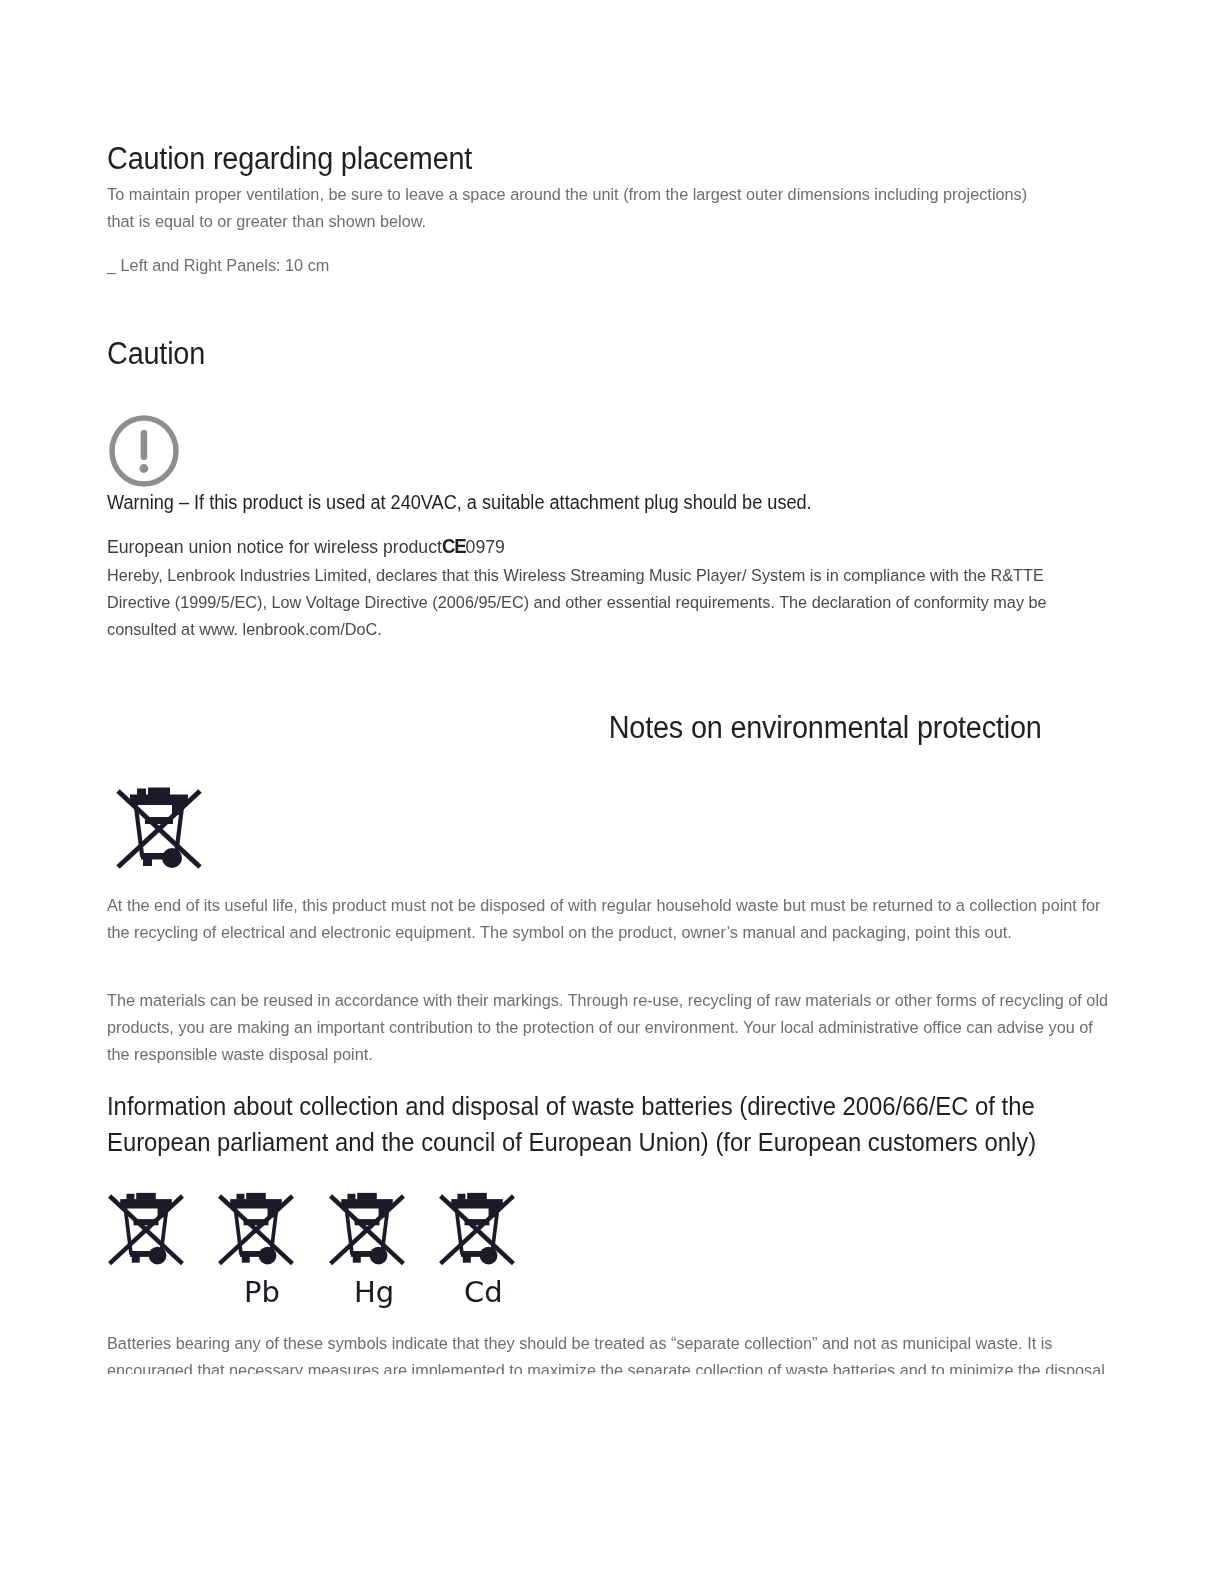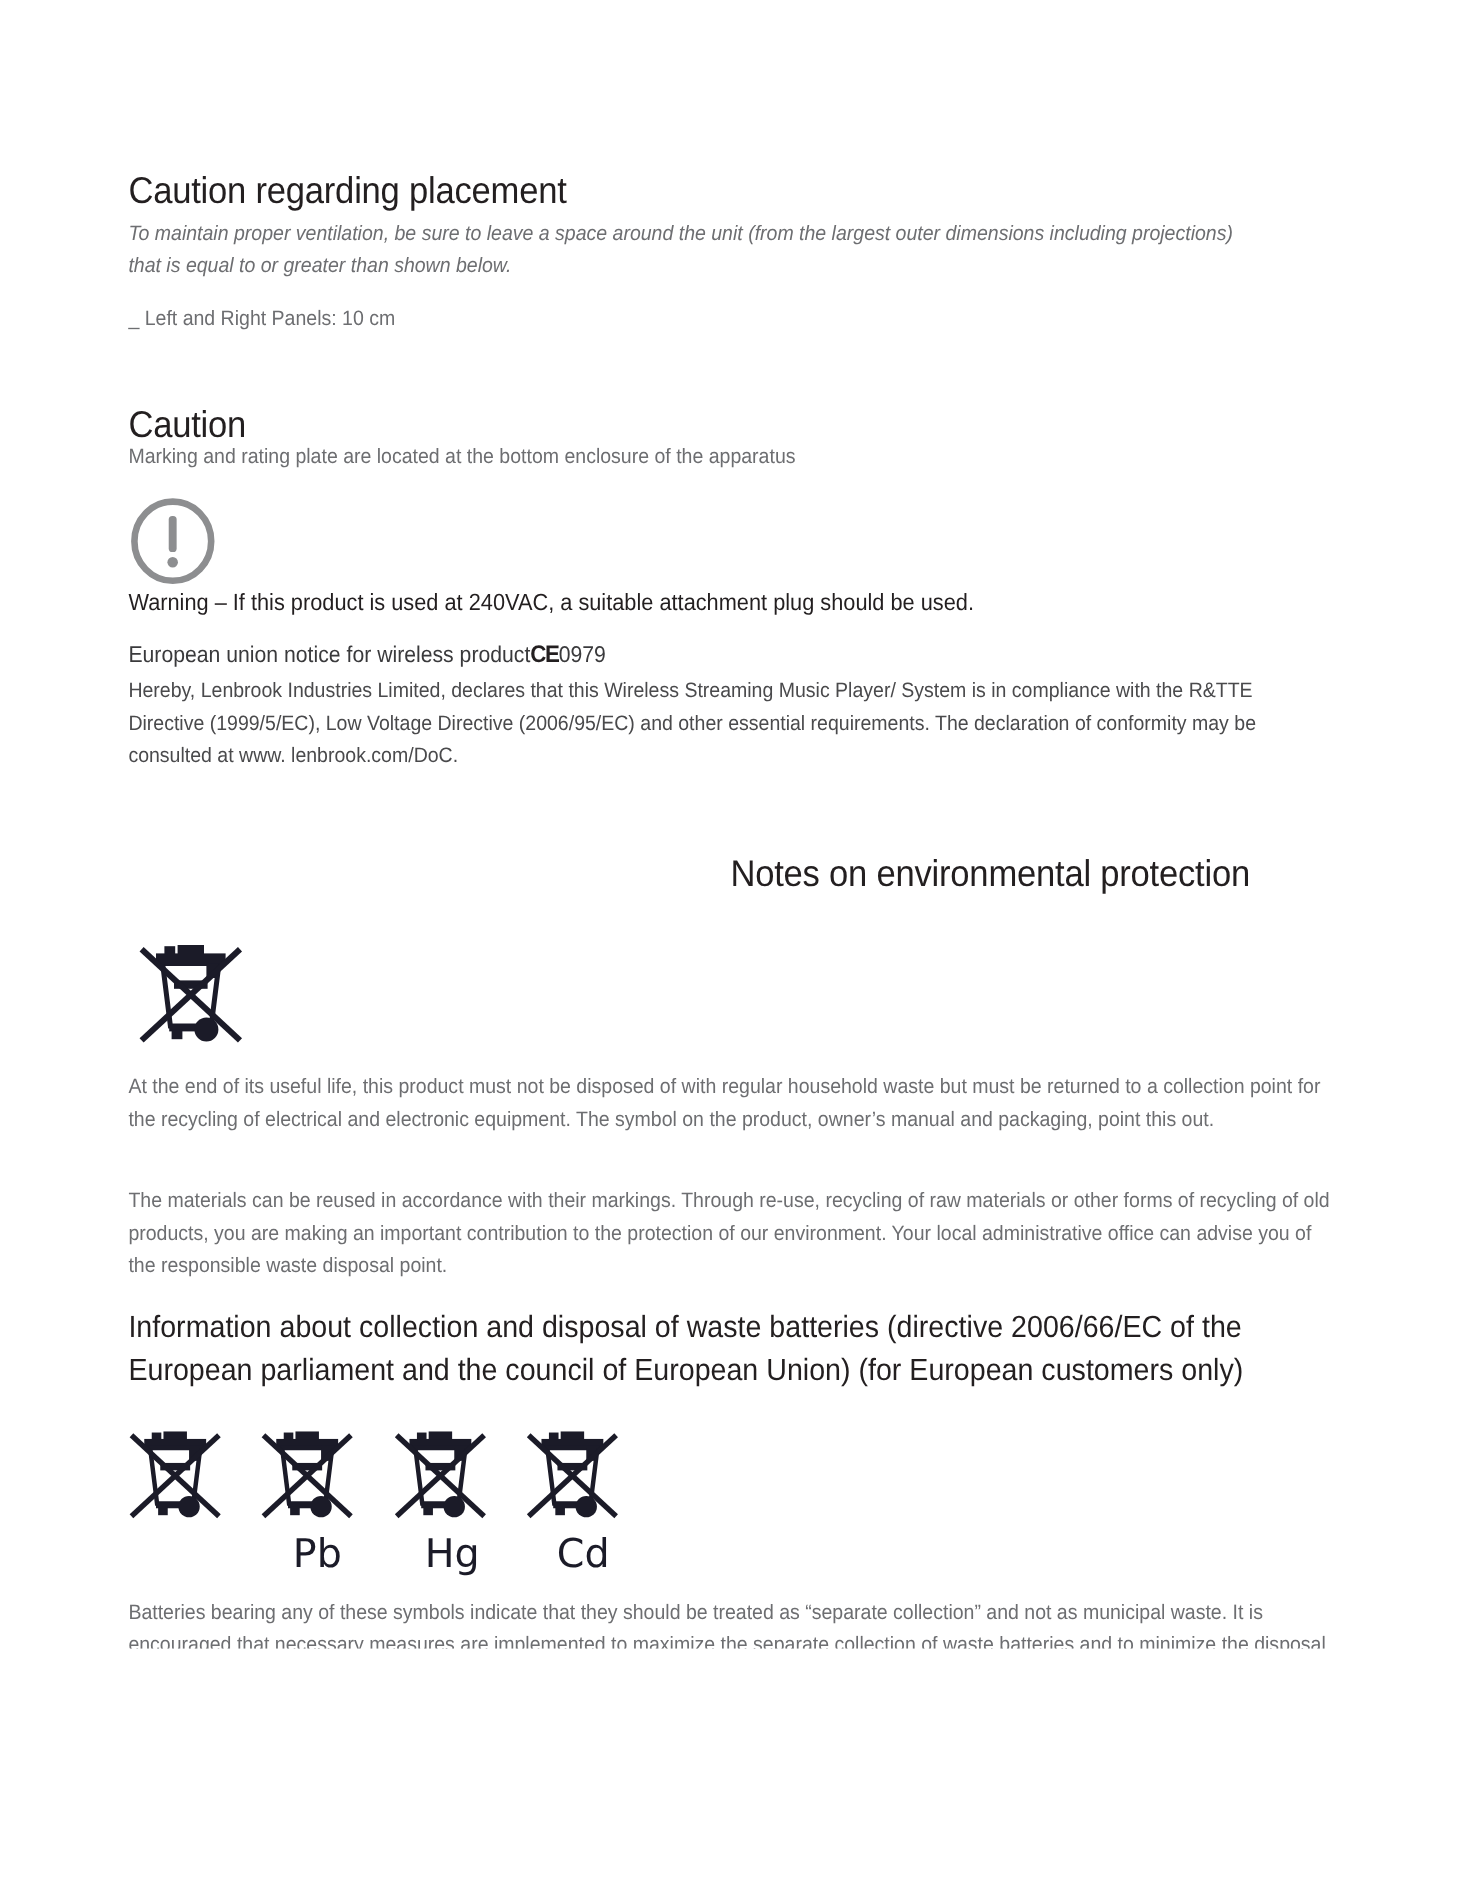--- a/index.html
+++ b/index.html
@@ -103,21 +103,21 @@
     top: 414px;
     width: 74px;
     height: 74px;
   }
 
   
   .bin-icon { position: absolute; }
   .bin-label {
     position: absolute;
     font-family: "DejaVu Sans", sans-serif;
-    font-size: 33px;
+    font-size: 29px;
     font-weight: 400;
     color: #1b1b28;
     letter-spacing: 0px;
   }
 
   
   .page-number {
     position: absolute;
     left: 0;
     top: 1515px;
@@ -146,36 +146,33 @@
 </style>
 </head>
 <body>
 
 <div class="page">
 
   <div class="abs" style="left:107px; top:142px; width:1005px;">
     <h1 class="section-heading">Caution regarding placement</h1>
   </div>
 
-  <div class="abs" style="left:107px; top:181px; width:950px;font-style:italic;">
+  <div class="abs" style="left:107px; top:181px; width:950px;">
     <p class="body-text">To maintain proper ventilation, be sure to leave a space around the unit (from the largest outer dimensions including projections) that is equal to or greater than shown below.</p>
   </div>
 
   <div class="abs" style="left:107px; top:252px; width:950px;">
     <p class="body-text">_ Left and Right Panels: 10 cm</p>
   </div>
 
 
   <div class="abs" style="left:107px; top:337px; width:1005px;">
     <h2 class="sub-heading">Caution</h2>
   </div>
 
-  <div class="abs" style="left:107px; top:367px; width:950px;">
-    <p class="body-text">Marking and rating plate are located at the bottom enclosure of the apparatus</p>
-  </div>
 
   <div class="warn-circle">
     <svg width="74" height="74" viewBox="0 0 74 74" xmlns="http://www.w3.org/2000/svg">
       <ellipse cx="37" cy="37" rx="32" ry="33" fill="none" stroke="#8d8e90" stroke-width="5.5"></ellipse>
       <rect x="33.6" y="16" width="6.6" height="30" rx="3" fill="#8d8e90"></rect>
       <circle cx="36.9" cy="54.5" r="4.4" fill="#8d8e90"></circle>
     </svg>
   </div>
 
   <div class="abs" style="left:107px; top:489px; width:1000px;">

